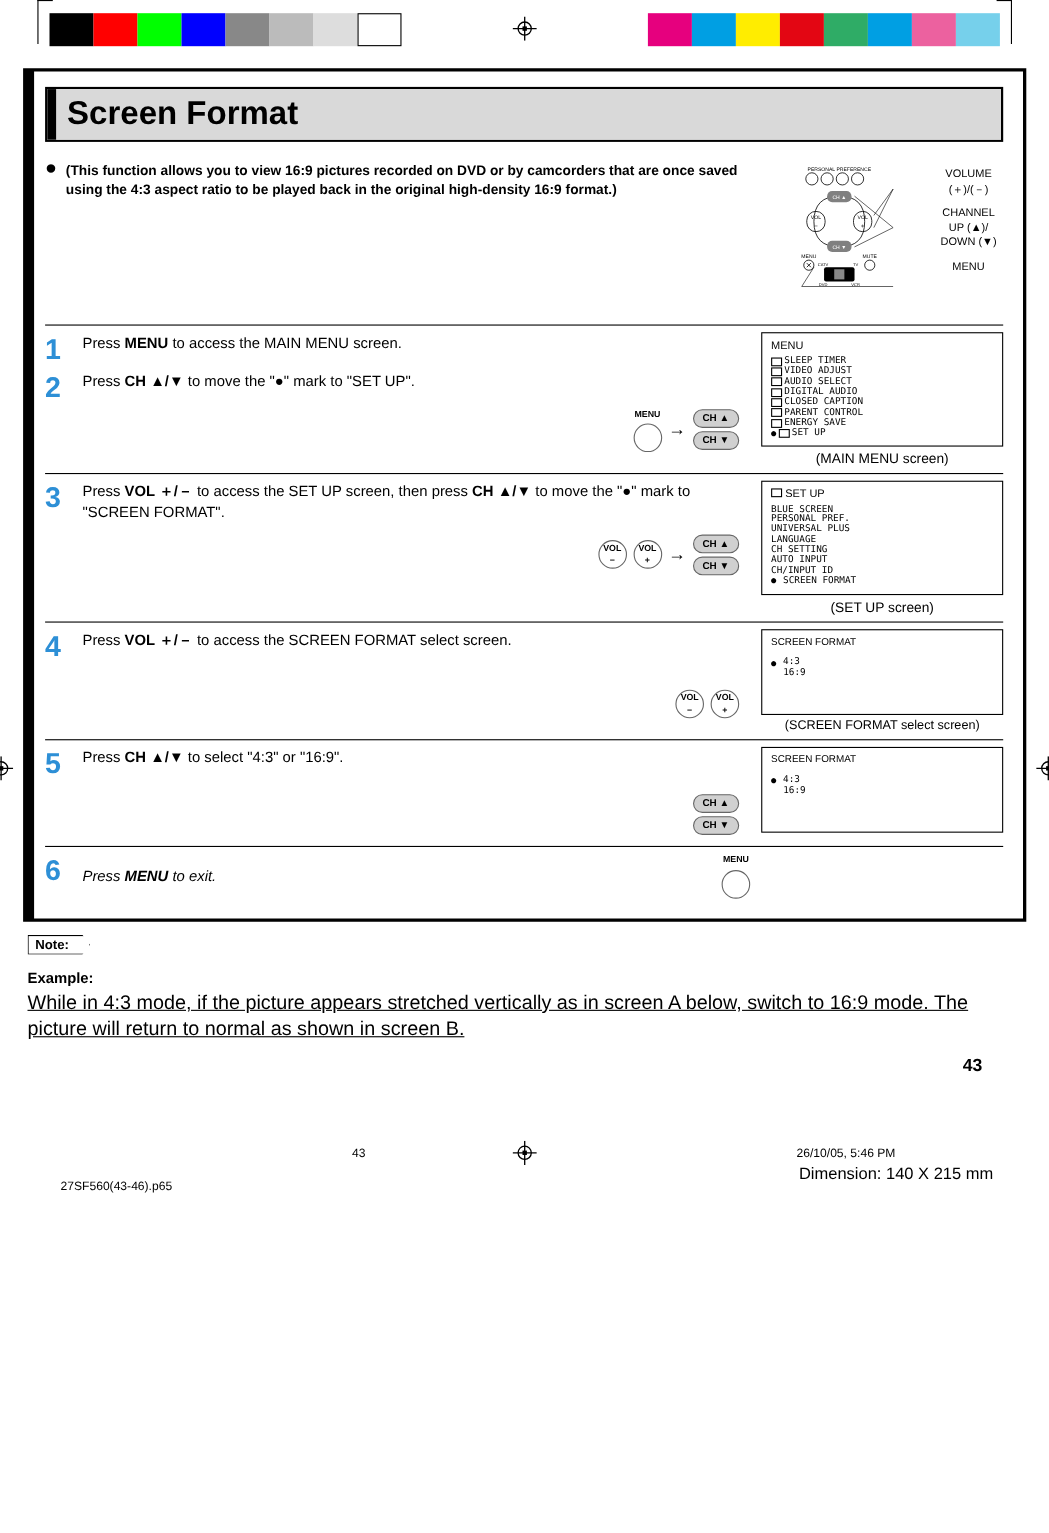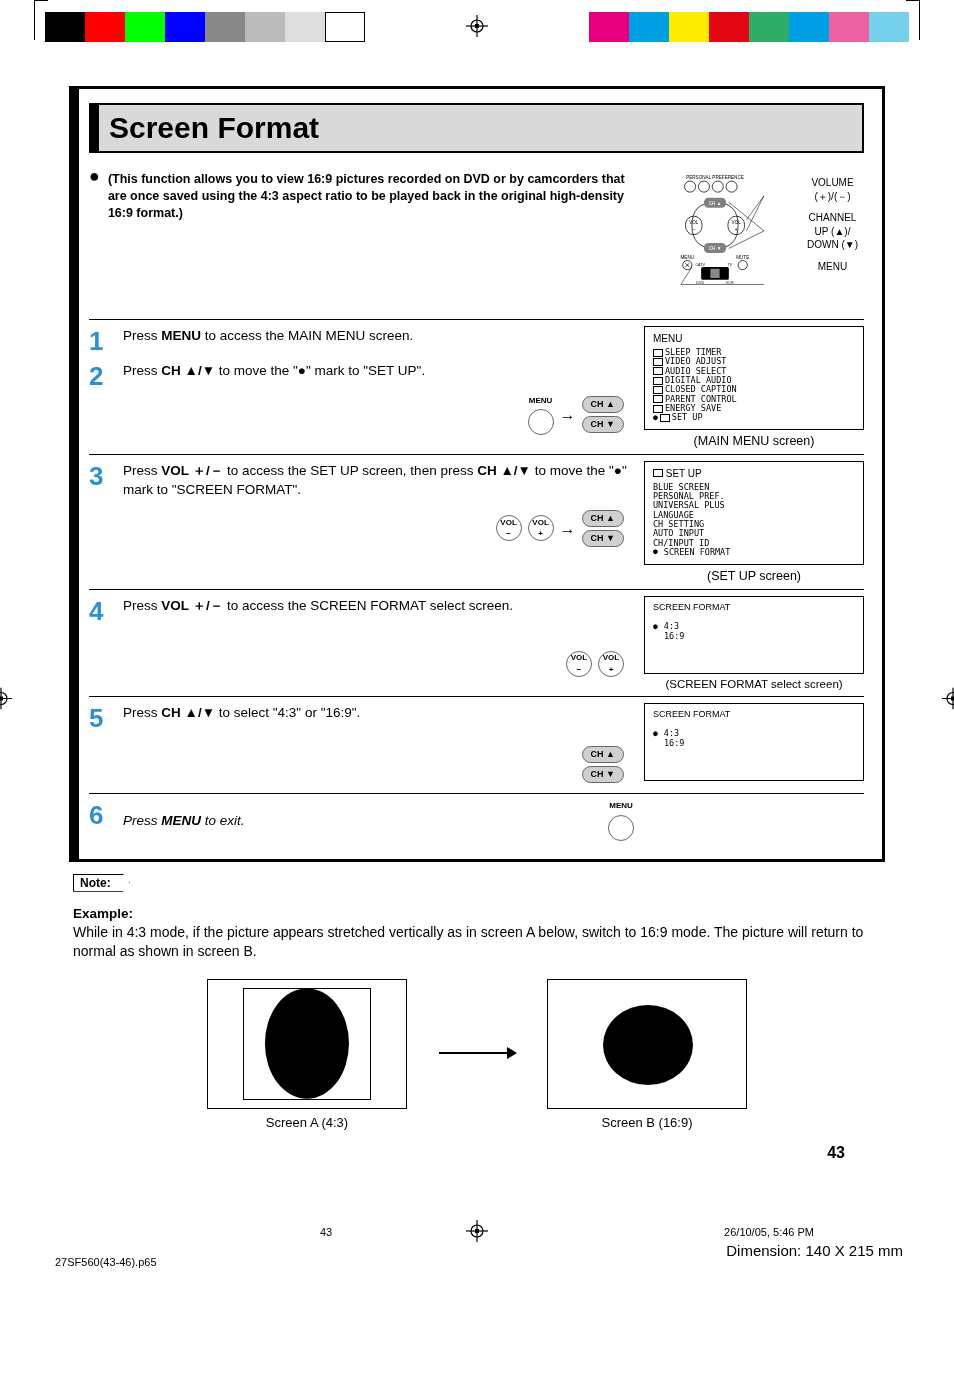--- a/index.html
+++ b/index.html
@@ -18,22 +18,22 @@
   .colorbar-left { position:absolute; left:45px; top:12px; display:flex; }
   .colorbar-left div { width:40px; height:30px; }
   .colorbar-right { position:absolute; right:45px; top:12px; display:flex; }
   .colorbar-right div { width:40px; height:30px; }
   .regmark-top { position:absolute; left:50%; top:15px; transform:translateX(-50%); }
   .regmark-side { position:absolute; top:50%; transform:translateY(-50%); }
   .reg-left { left:-10px; }
   .reg-right { right:-10px; }
   
   .page {
-    width: 816px;
-    margin: 36px auto 0 auto;
+    width: 912px;
+    margin: 12px auto 0 auto;
     padding: 0 0 20px 0;
   }
   .inner-frame {
     border: 3px solid #000;
     border-left: 10px solid #000;
     padding: 14px 18px 14px 10px;
   }
   
   .title-bar {
     border: 2px solid #000;
@@ -100,21 +100,21 @@
   .note-label {
     border:1px solid #000; display:inline-block; padding:1px 18px 1px 6px;
     font-weight:bold; position:relative; font-size:12px;
     clip-path: polygon(0 0, 88% 0, 100% 50%, 88% 100%, 0 100%);
     background:#fff;
   }
   .notes ul { list-style:disc; margin-left:22px; font-size:13px; line-height:1.4; }
 
   .example-sec { margin-top:14px; }
   .example-sec .ex-hdr { font-weight:bold; font-size:13.5px; }
-  .example-sec .ex-body { font-size:14px; line-height:1.35; margin-top:2px; }
+  .example-sec .ex-body { font-size:18px; line-height:1.35; margin-top:2px;text-decoration:underline; }
 
   .example-illus { display:flex; align-items:center; justify-content:center; gap:30px; margin-top:18px; }
   .tv-a, .tv-b { text-align:center; }
   .tv-frame { border:1.3px solid #000; width:200px; height:130px; position:relative; }
   .tv-a .content-box { position:absolute; border:1px solid #000; left:35px; top:8px; right:35px; bottom:8px; }
   .tv-a .ellipse { width:95%; height:95%; background:#000; border-radius:50% / 50%; position:absolute; left:2.5%; top:2.5%; transform:scaleX(0.7) scaleY(1.05); }
   .tv-b .ellipse { width:90px; height:80px; background:#000; border-radius:50%; position:absolute; left:55px; top:25px; }
   .tv-cap { font-size:13px; margin-top:6px; }
 
   .page-footer { display:flex; justify-content:flex-end; margin-top:14px; padding-right:40px; }
@@ -466,42 +466,20 @@
 
   </div>
 
   <div class="notes" style="margin-top:12px; padding:0 4px;">
     <span class="note-label">Note:</span>
   </div>
 
   <div class="example-sec" style="padding:0 4px;">
     <div class="ex-hdr">Example:</div>
     <div class="ex-body">While in 4:3 mode, if the picture appears stretched vertically as in screen A below, switch to 16:9 mode. The picture will return to normal as shown in screen B.</div>
-    <div class="example-illus">
-      <div class="tv-a">
-        <div class="tv-frame">
-          <div class="content-box">
-            <div class="ellipse"></div>
-          </div>
-        </div>
-        <div class="tv-cap">Screen A (4:3)</div>
-      </div>
-      <div>
-        <svg width="80" height="20">
-            <line x1="2" y1="10" x2="70" y2="10" stroke="#000" stroke-width="2"></line>
-            <polygon points="70,4 80,10 70,16" fill="#000"></polygon>
-          </svg>
-      </div>
-      <div class="tv-b">
-        <div class="tv-frame">
-          <div class="ellipse"></div>
-        </div>
-        <div class="tv-cap">Screen B (16:9)</div>
-      </div>
-    </div>
   </div>
 
   <div class="page-footer">
     <span class="pgnum">43</span>
   </div>
 </div>
 
 <div class="bottombar">
   <div class="fn">27SF560(43-46).p65</div>
   <div class="pn">43</div>

